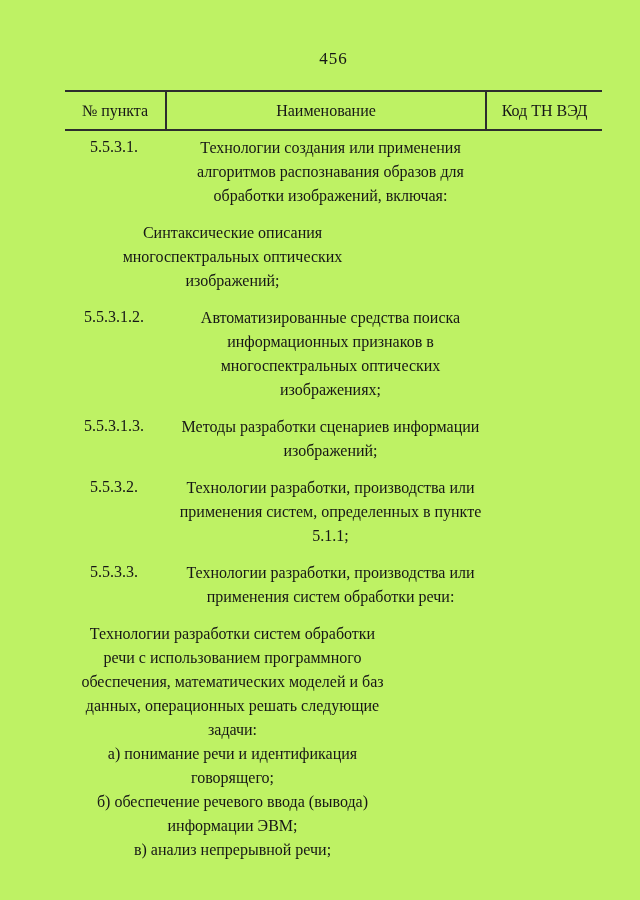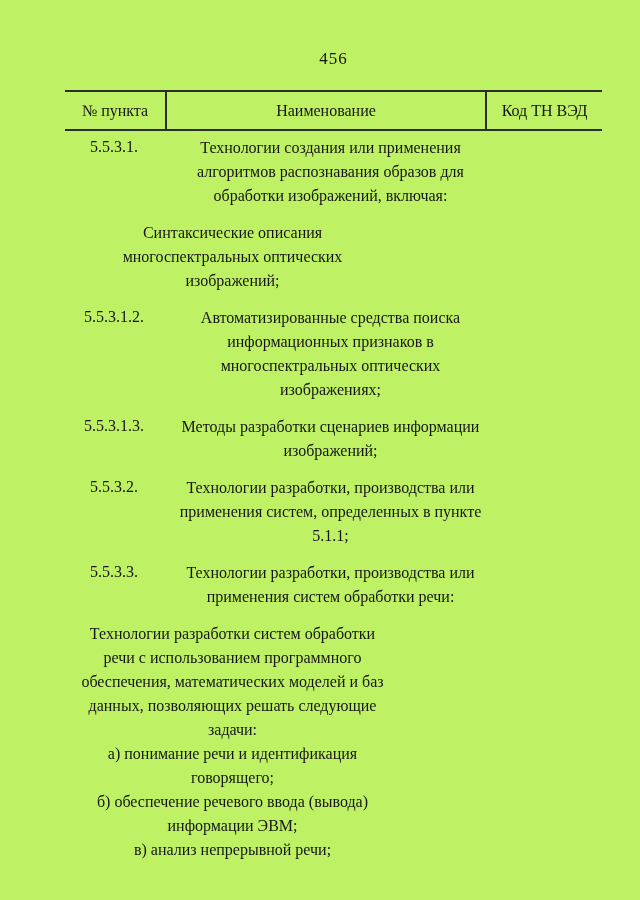--- a/index.html
+++ b/index.html
@@ -123,21 +123,21 @@
     <div class="row">
       <div class="num">5.5.3.3.</div>
       <div class="txt">Технологии разработки, производства или
 применения систем обработки речи:</div>
     </div>
 
     <div class="row">
       <div class="txt">Технологии разработки систем обработки
 речи с использованием программного
 обеспечения, математических моделей и баз
-данных, позволяющих решать следующие
+данных, операционных решать следующие
 задачи:
 а) понимание речи и идентификация
 говорящего;
 б) обеспечение речевого ввода (вывода)
 информации ЭВМ;
 в) анализ непрерывной речи;</div>
     </div>
 
   </div>
 

